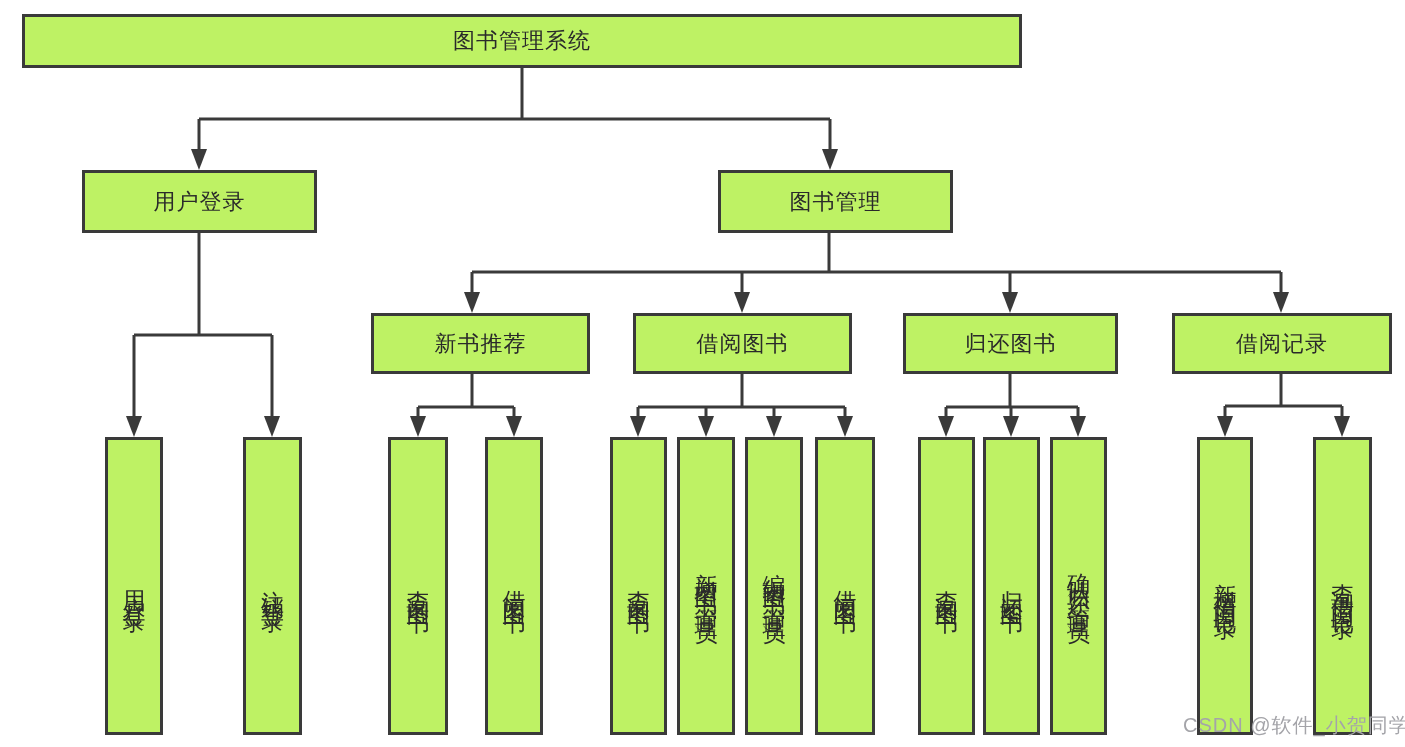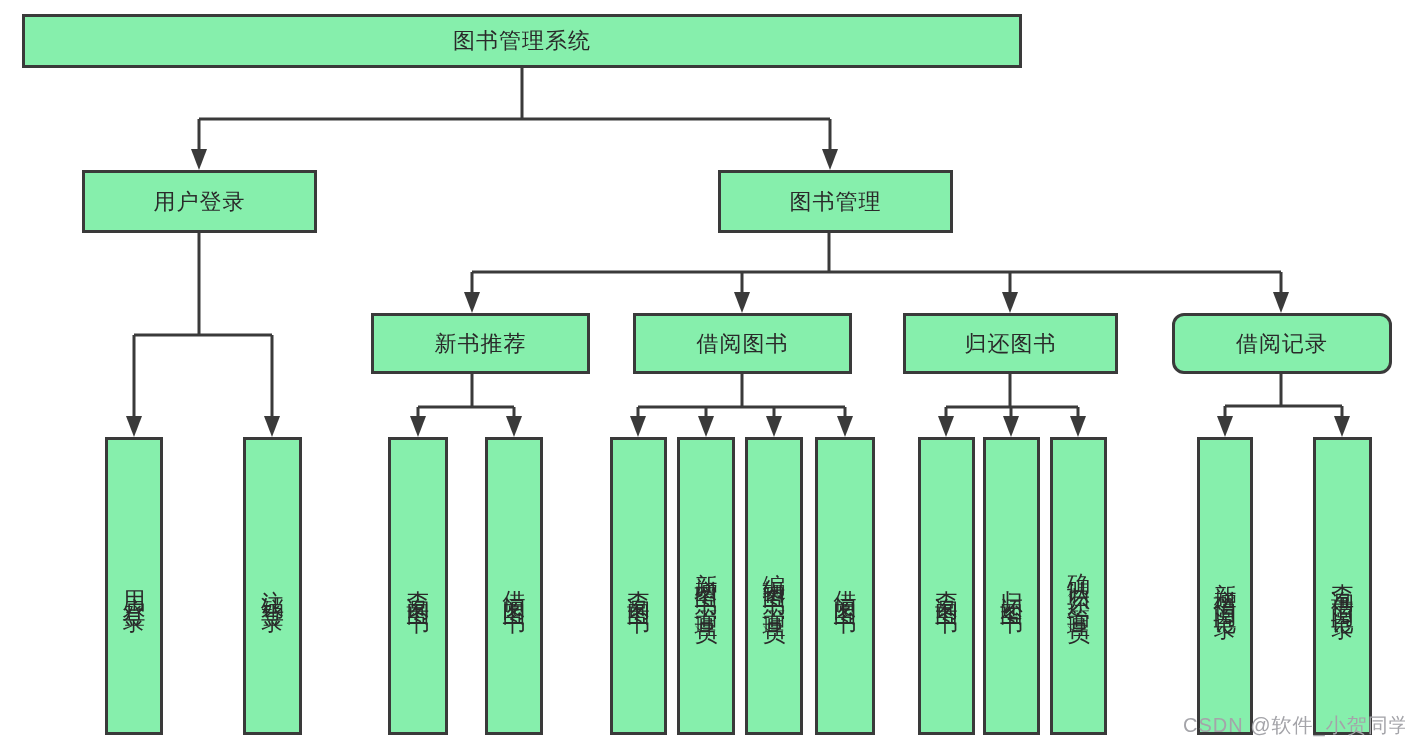--- a/index.html
+++ b/index.html
@@ -16,21 +16,21 @@
     font-family:"Liberation Sans", sans-serif;
     overflow:hidden;
   }
   #connector-svg{position:absolute;left:0;top:0;width:1405px;height:747px;}
   .cline{stroke:var(--line);stroke-width:3;fill:none;}
   .carrow{fill:var(--line);stroke:none;}
   .node{
     position:absolute;
     box-sizing:border-box;
     border:3px solid var(--line);
-    background:#86efac;
+    background:#bef264;
     color:var(--text);
     display:flex;align-items:center;justify-content:center;
     text-align:center;
   }
   .h-node{font-size:22px;letter-spacing:1px;line-height:1;}
   .v-node{
     writing-mode:vertical-rl;
     text-orientation:mixed;
     font-size:23px;
     letter-spacing:7px;
@@ -89,21 +89,21 @@
   </svg>
 
   <div class="node h-node" style="left:22px;top:14px;width:1000px;height:54px;">图书管理系统</div>
 
   <div class="node h-node" style="left:82px;top:170px;width:235px;height:63px;">用户登录</div>
   <div class="node h-node" style="left:712px;top:170px;width:235px;height:63px;margin-left:6px;">图书管理</div>
 
   <div class="node h-node" style="left:363px;top:313px;width:219px;height:61px;margin-left:8px;">新书推荐</div>
   <div class="node h-node" style="left:633px;top:313px;width:219px;height:61px;">借阅图书</div>
   <div class="node h-node" style="left:903px;top:313px;width:215px;height:61px;">归还图书</div>
-  <div class="node h-node" style="left:1172px;top:313px;width:220px;height:61px;border-radius:12px;">借阅记录</div>
+  <div class="node h-node" style="left:1172px;top:313px;width:220px;height:61px;">借阅记录</div>
 
   <div class="node v-node" style="left:105px;top:437px;width:58px;height:298px;">用户登录</div>
   <div class="node v-node" style="left:243px;top:437px;width:59px;height:298px;">注销登录</div>
 
   <div class="node v-node" style="left:388px;top:437px;width:60px;height:298px;">查询图书</div>
   <div class="node v-node" style="left:485px;top:437px;width:58px;height:298px;">借阅图书</div>
 
   <div class="node v-node" style="left:610px;top:437px;width:57px;height:298px;">查询图书</div>
   <div class="node v-node" style="left:677px;top:437px;width:58px;height:298px;">新增图书（管理员）</div>
   <div class="node v-node" style="left:745px;top:437px;width:58px;height:298px;">编辑图书（管理员）</div>

